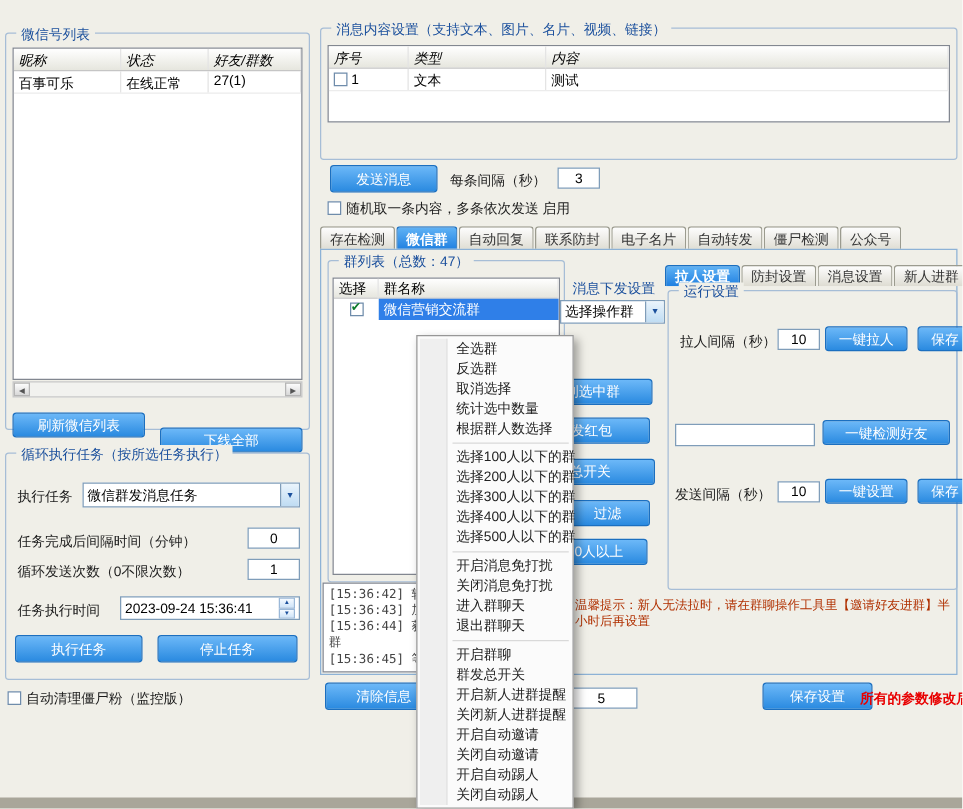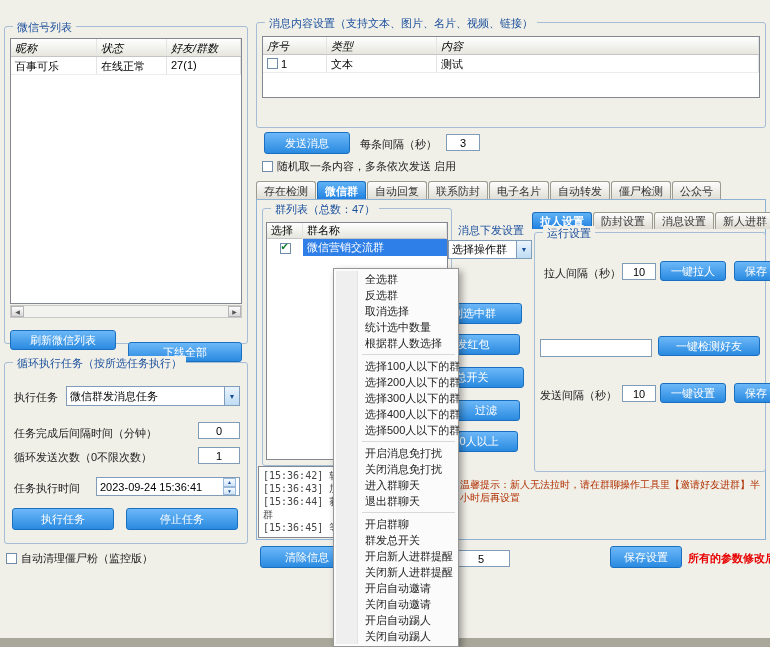--- a/index.html
+++ b/index.html
@@ -233,21 +233,21 @@
   <div class="hint" style="left:460px;top:478px;width:302px;">温馨提示：新人无法拉时，请在群聊操作工具里【邀请好友进群】半小时后再设置</div>
 
   <div class="log" style="left:258px;top:466px;width:196px;height:72px;">
     <div>[15:36:42] 软件启动成功</div>
     <div>[15:36:43] 加载微信列表完成</div>
     <div>[15:36:44] 获取群列表完成，共47个群</div>
     <div>[15:36:45] 等待执行任务...</div>
   </div>
 
   <div class="btn" style="left:260px;top:546px;width:94px;height:22px;">清除信息</div>
-  <div class="btn" style="left:610px;top:546px;width:72px;height:22px;">保存设置</div>
+  <div class="btn" style="left:610px;top:546px;width:88px;height:22px;">保存设置</div>
   <span class="warning" style="left:688px;top:551px;">所有的参数修改后需要保存！</span>
 
   <div class="strip"></div>
 
   <div class="menu">
     <div class="gutter"></div>
     <div class="mi">全选群</div>
     <div class="mi">反选群</div>
     <div class="mi">取消选择</div>
     <div class="mi">统计选中数量</div>

